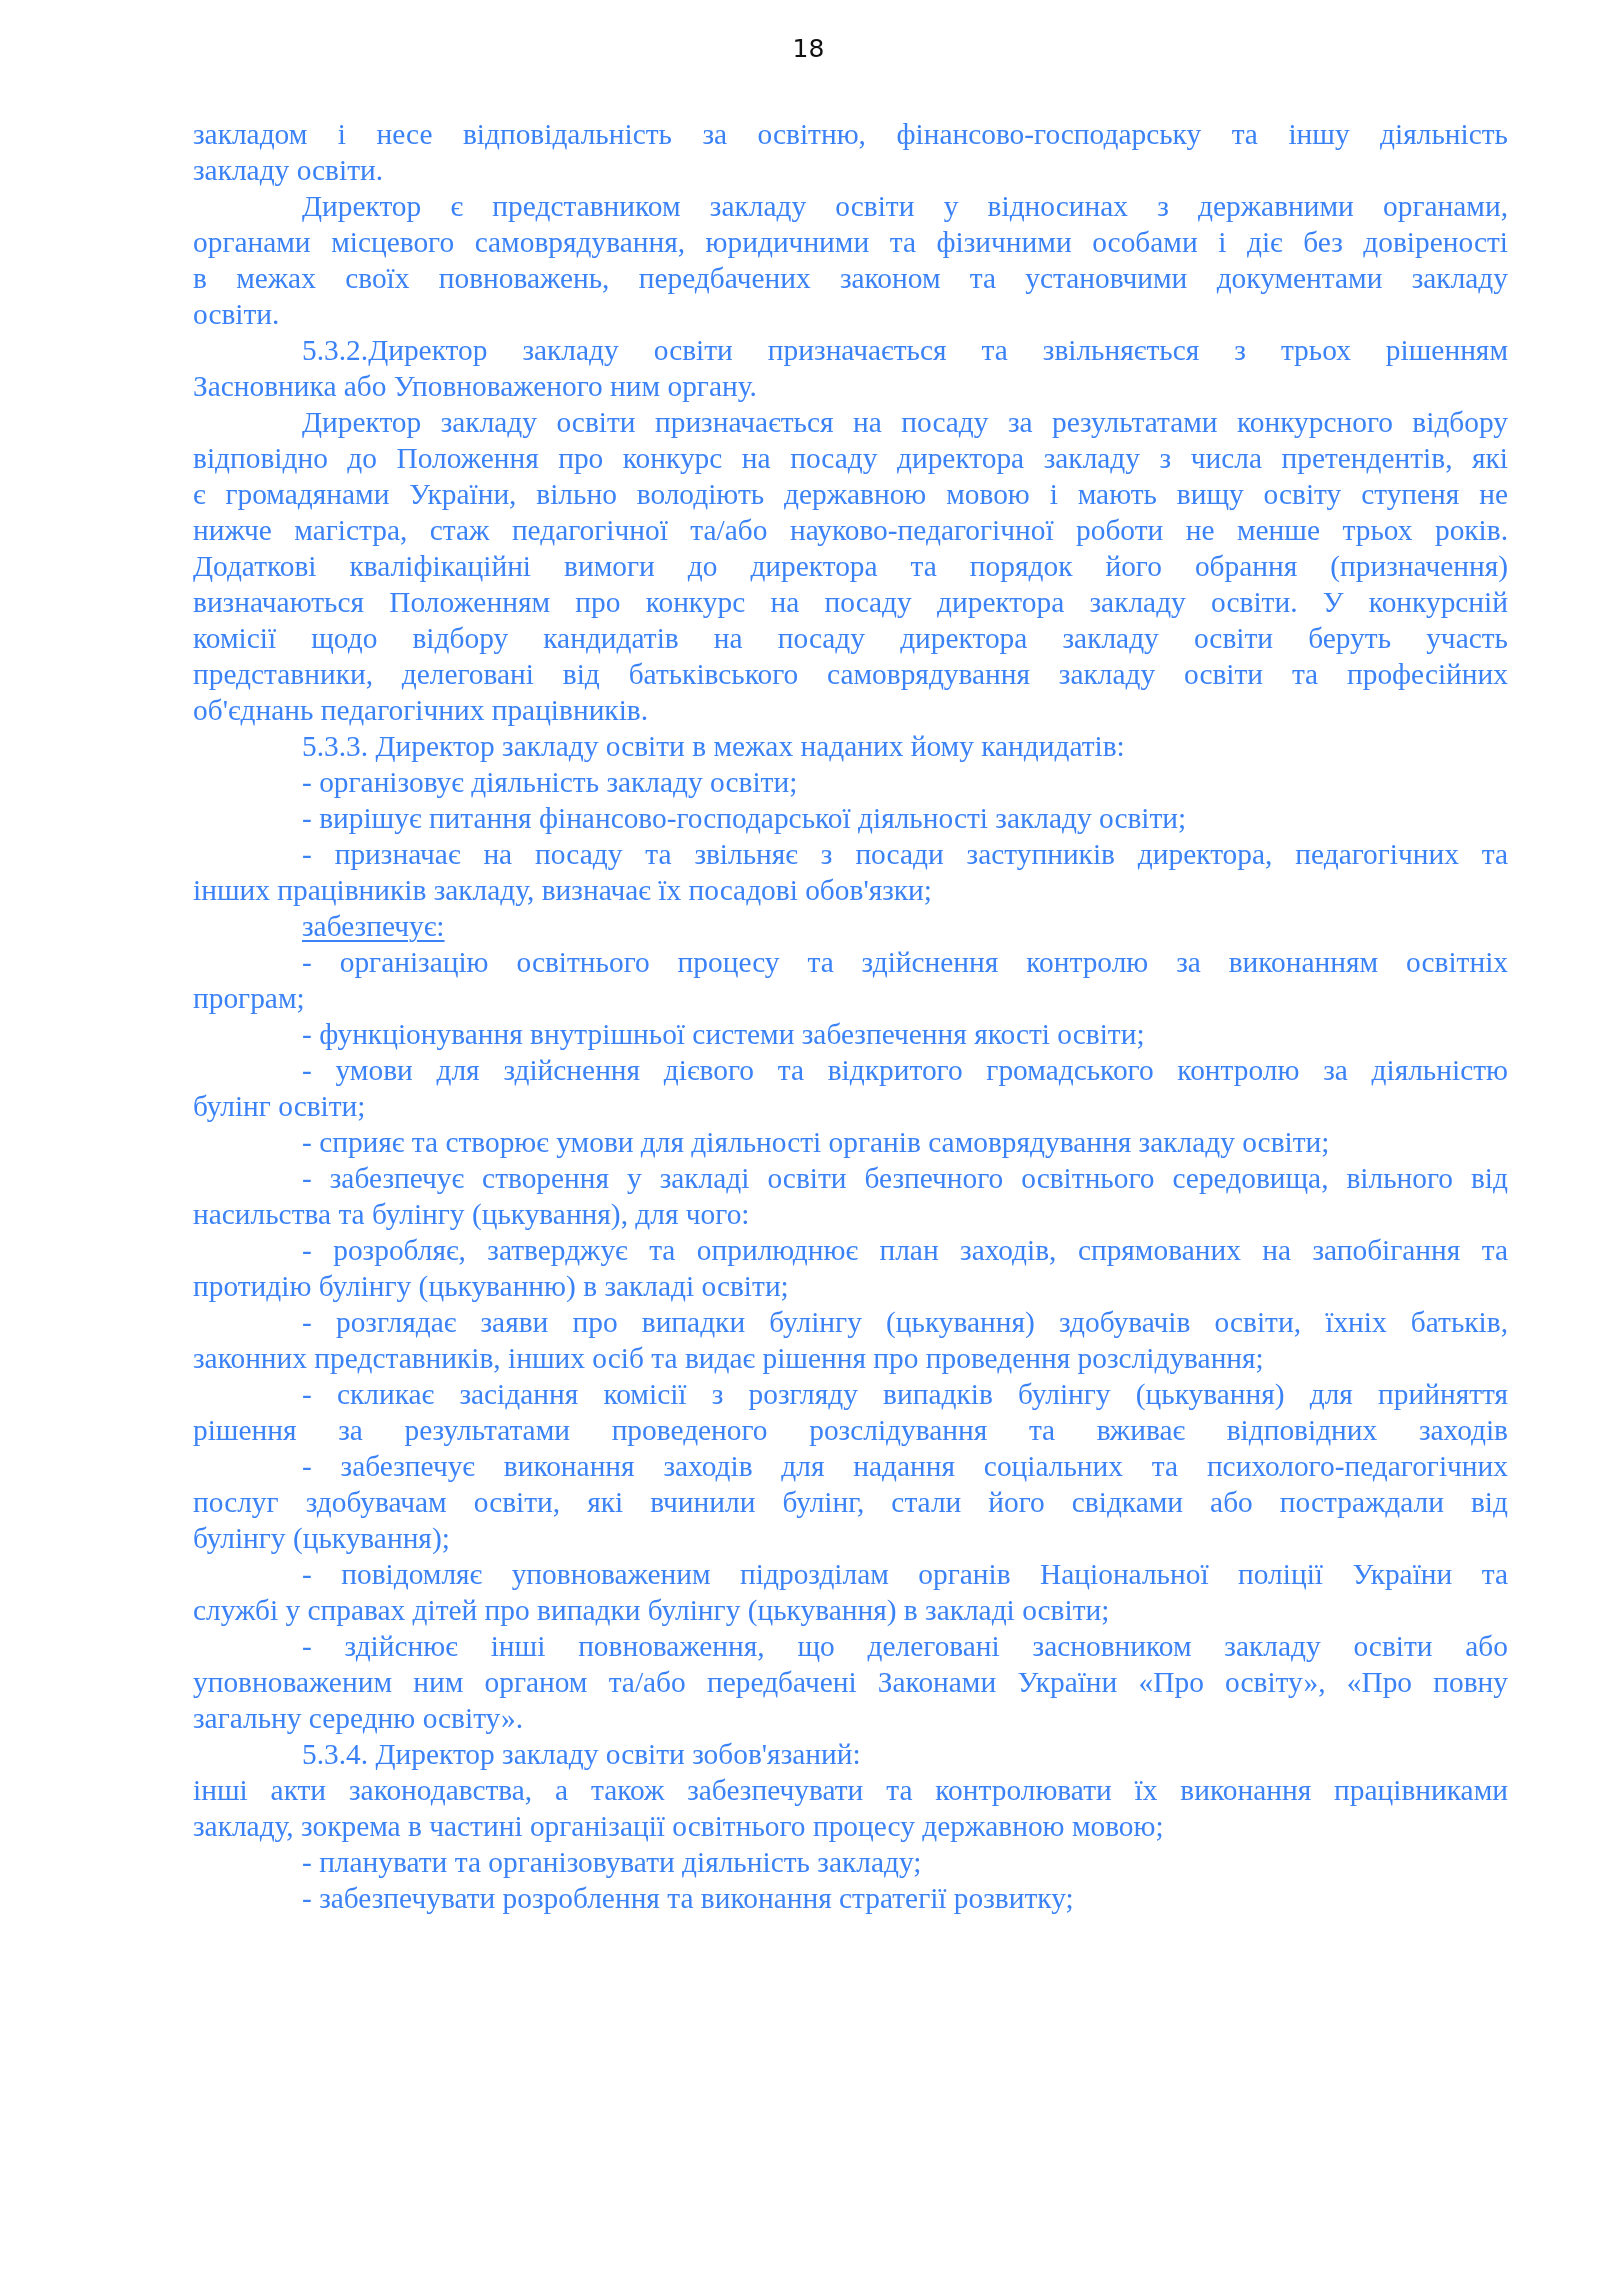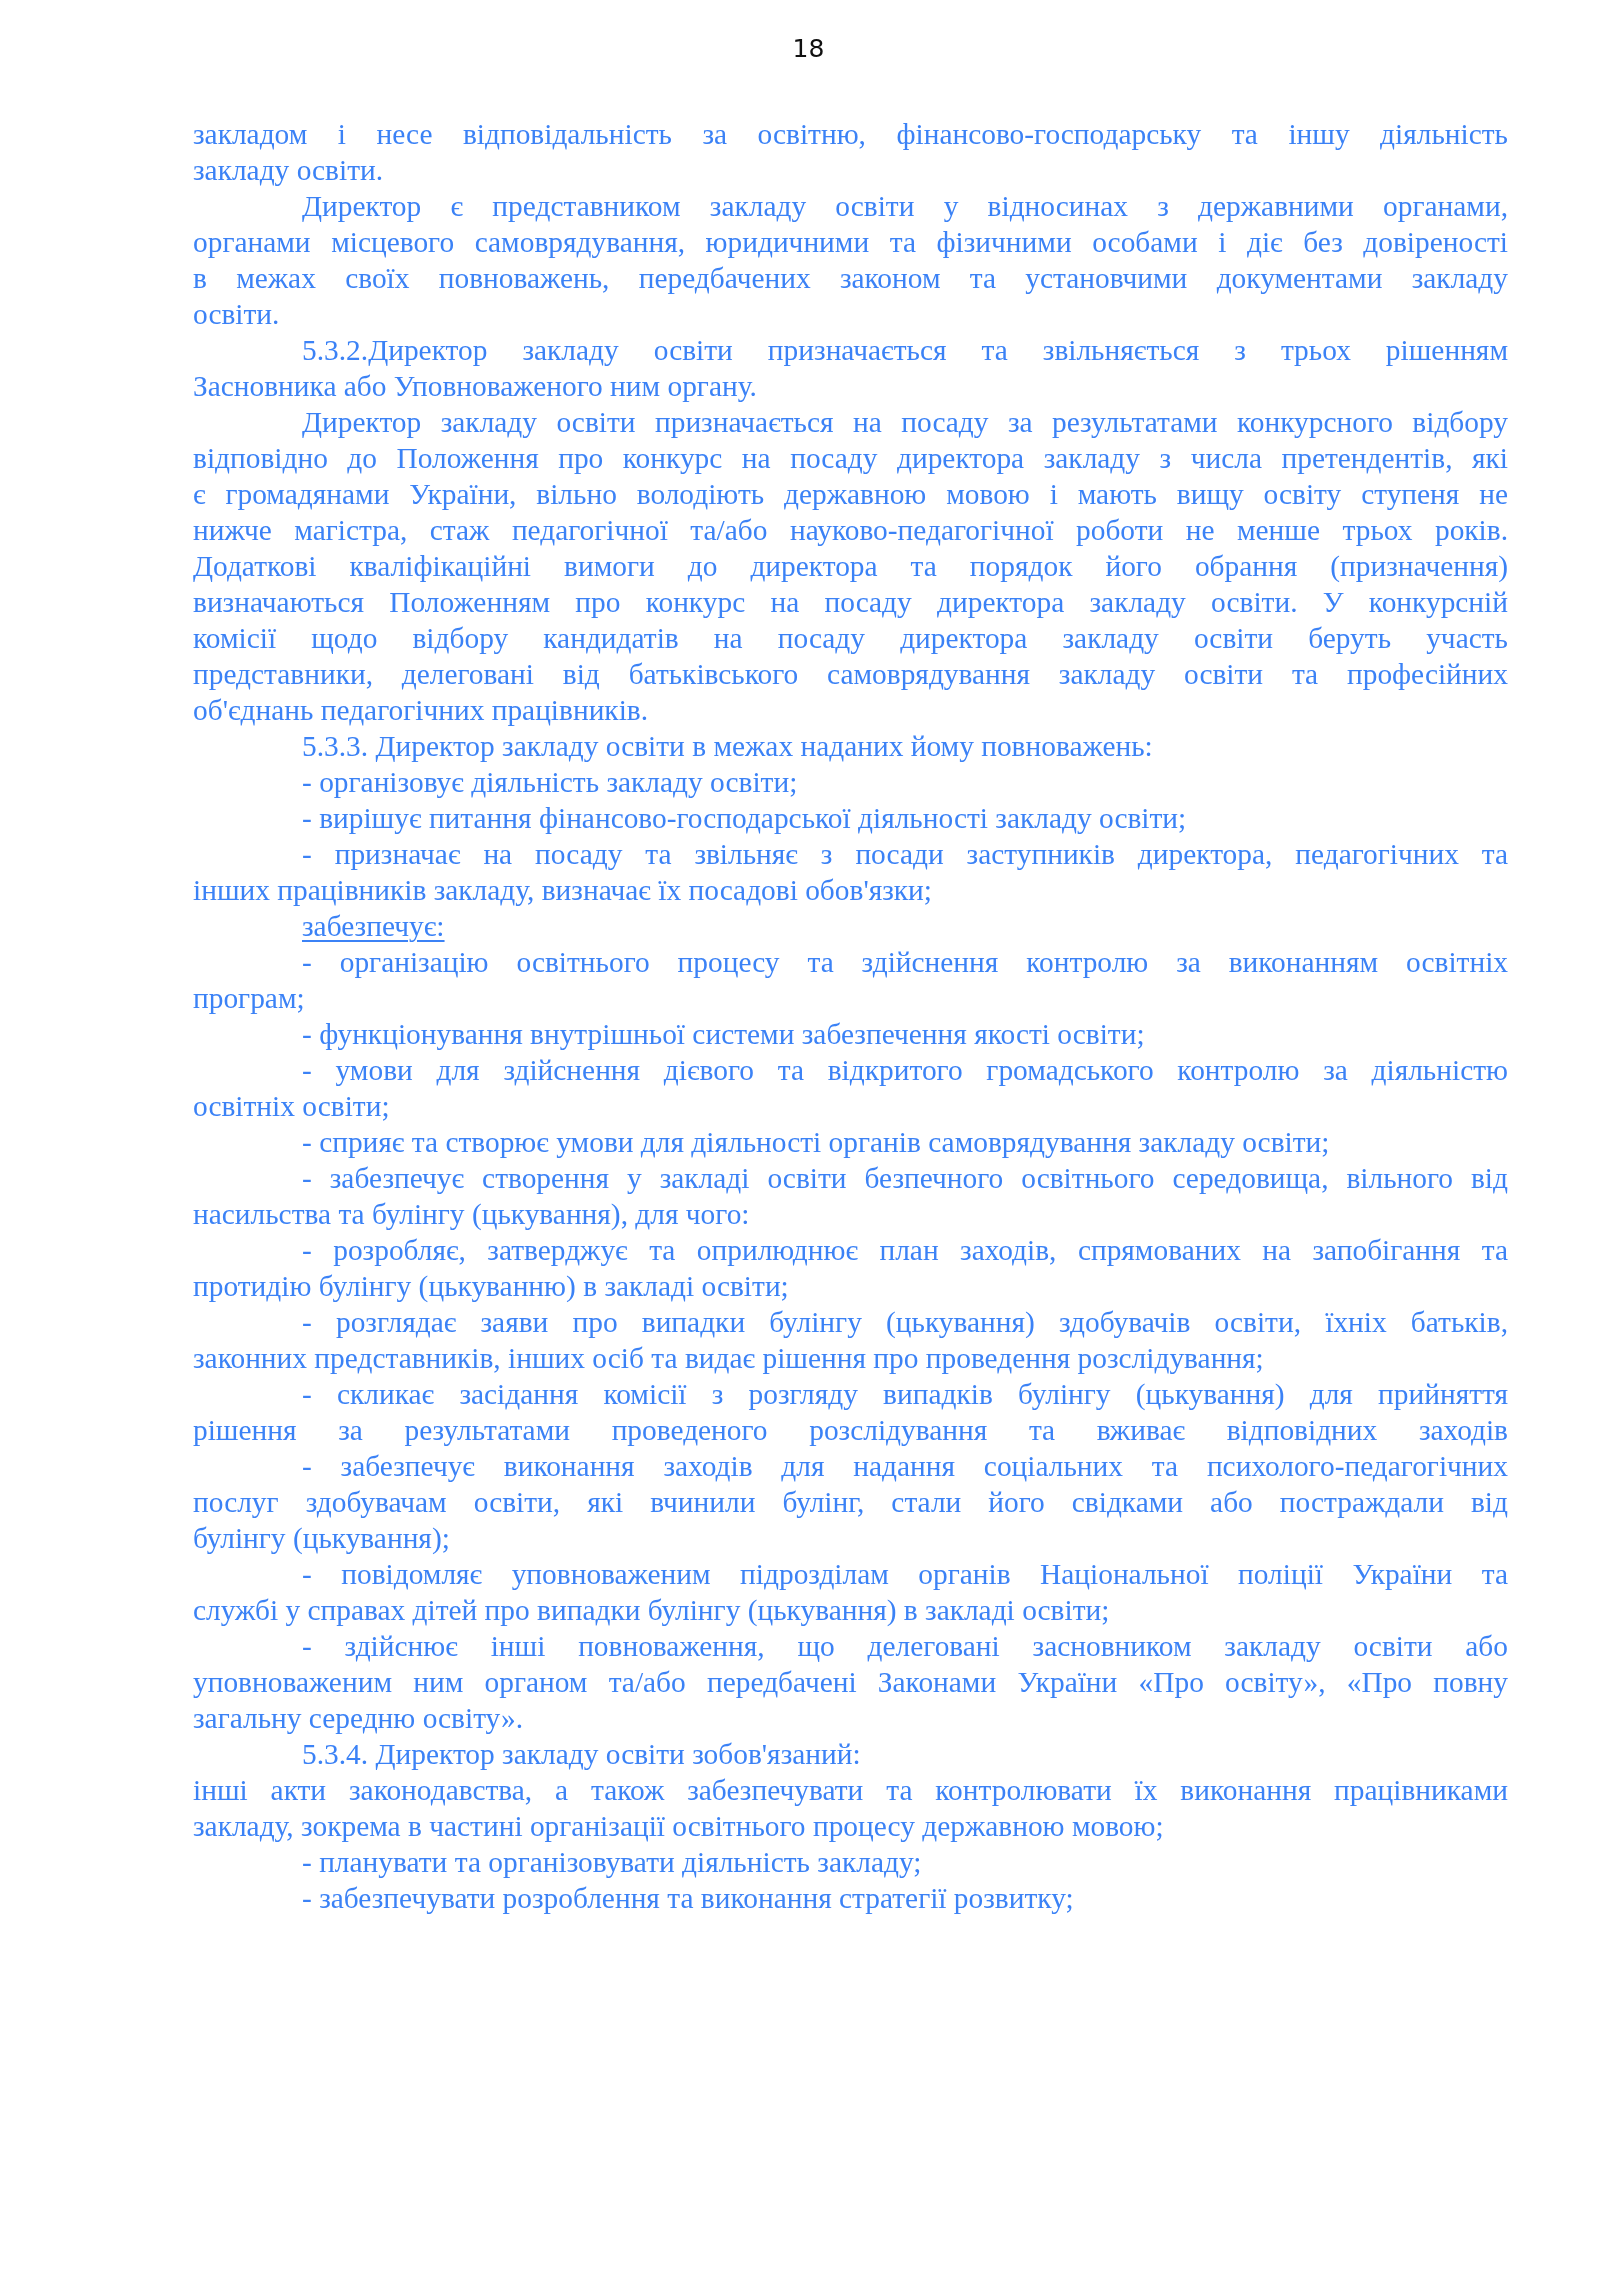--- a/index.html
+++ b/index.html
@@ -35,31 +35,31 @@
     <span class="ln">Засновника або Уповноваженого ним органу.</span>
     <span class="ln j ind">Директор закладу освіти призначається на посаду за результатами конкурсного відбору</span>
     <span class="ln j">відповідно до Положення про конкурс на посаду директора закладу з числа претендентів, які</span>
     <span class="ln j">є громадянами України, вільно володіють державною мовою і мають вищу освіту ступеня не</span>
     <span class="ln j">нижче магістра, стаж педагогічної та/або науково-педагогічної роботи не менше трьох років.</span>
     <span class="ln j">Додаткові кваліфікаційні вимоги до директора та порядок його обрання (призначення)</span>
     <span class="ln j">визначаються Положенням про конкурс на посаду директора закладу освіти. У конкурсній</span>
     <span class="ln j">комісії щодо відбору кандидатів на посаду директора закладу освіти беруть участь</span>
     <span class="ln j">представники, делеговані від батьківського самоврядування закладу освіти та професійних</span>
     <span class="ln">об'єднань педагогічних працівників.</span>
-    <span class="ln ind">5.3.3. Директор закладу освіти в межах наданих йому повноважень:</span>
+    <span class="ln ind">5.3.3. Директор закладу освіти в межах наданих йому кандидатів:</span>
     <span class="ln ind">- організовує діяльність закладу освіти;</span>
     <span class="ln ind">- вирішує питання фінансово-господарської діяльності закладу освіти;</span>
     <span class="ln j ind">- призначає на посаду та звільняє з посади заступників директора, педагогічних та</span>
     <span class="ln">інших працівників закладу, визначає їх посадові обов'язки;</span>
     <span class="ln ind"><span class="ul">забезпечує:</span></span>
     <span class="ln j ind">- організацію освітнього процесу та здійснення контролю за виконанням освітніх</span>
     <span class="ln">програм;</span>
     <span class="ln ind">- функціонування внутрішньої системи забезпечення якості освіти;</span>
     <span class="ln j ind">- умови для здійснення дієвого та відкритого громадського контролю за діяльністю</span>
-    <span class="ln">освітніх освіти;</span>
+    <span class="ln">булінг освіти;</span>
     <span class="ln ind">- сприяє та створює умови для діяльності органів самоврядування закладу освіти;</span>
     <span class="ln j ind">- забезпечує створення у закладі освіти безпечного освітнього середовища, вільного від</span>
     <span class="ln">насильства та булінгу (цькування), для чого:</span>
     <span class="ln j ind">- розробляє, затверджує та оприлюднює план заходів, спрямованих на запобігання та</span>
     <span class="ln">протидію булінгу (цькуванню) в закладі освіти;</span>
     <span class="ln j ind">- розглядає заяви про випадки булінгу (цькування) здобувачів освіти, їхніх батьків,</span>
     <span class="ln">законних представників, інших осіб та видає рішення про проведення розслідування;</span>
     <span class="ln j ind">- скликає засідання комісії з розгляду випадків булінгу (цькування) для прийняття</span>
     <span class="ln j">рішення за результатами проведеного розслідування та вживає відповідних заходів</span>
     <span class="ln j ind">- забезпечує виконання заходів для надання соціальних та психолого-педагогічних</span>

